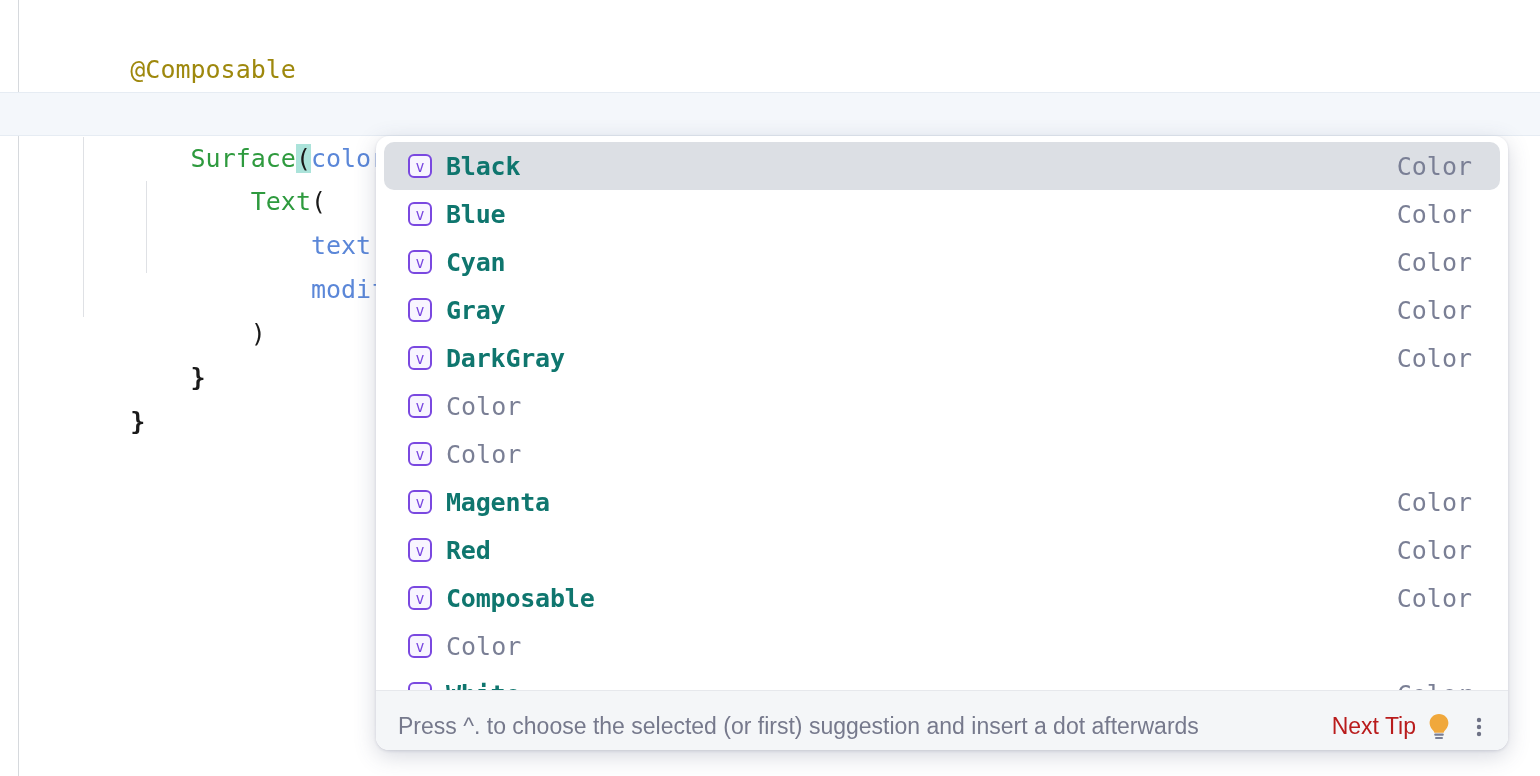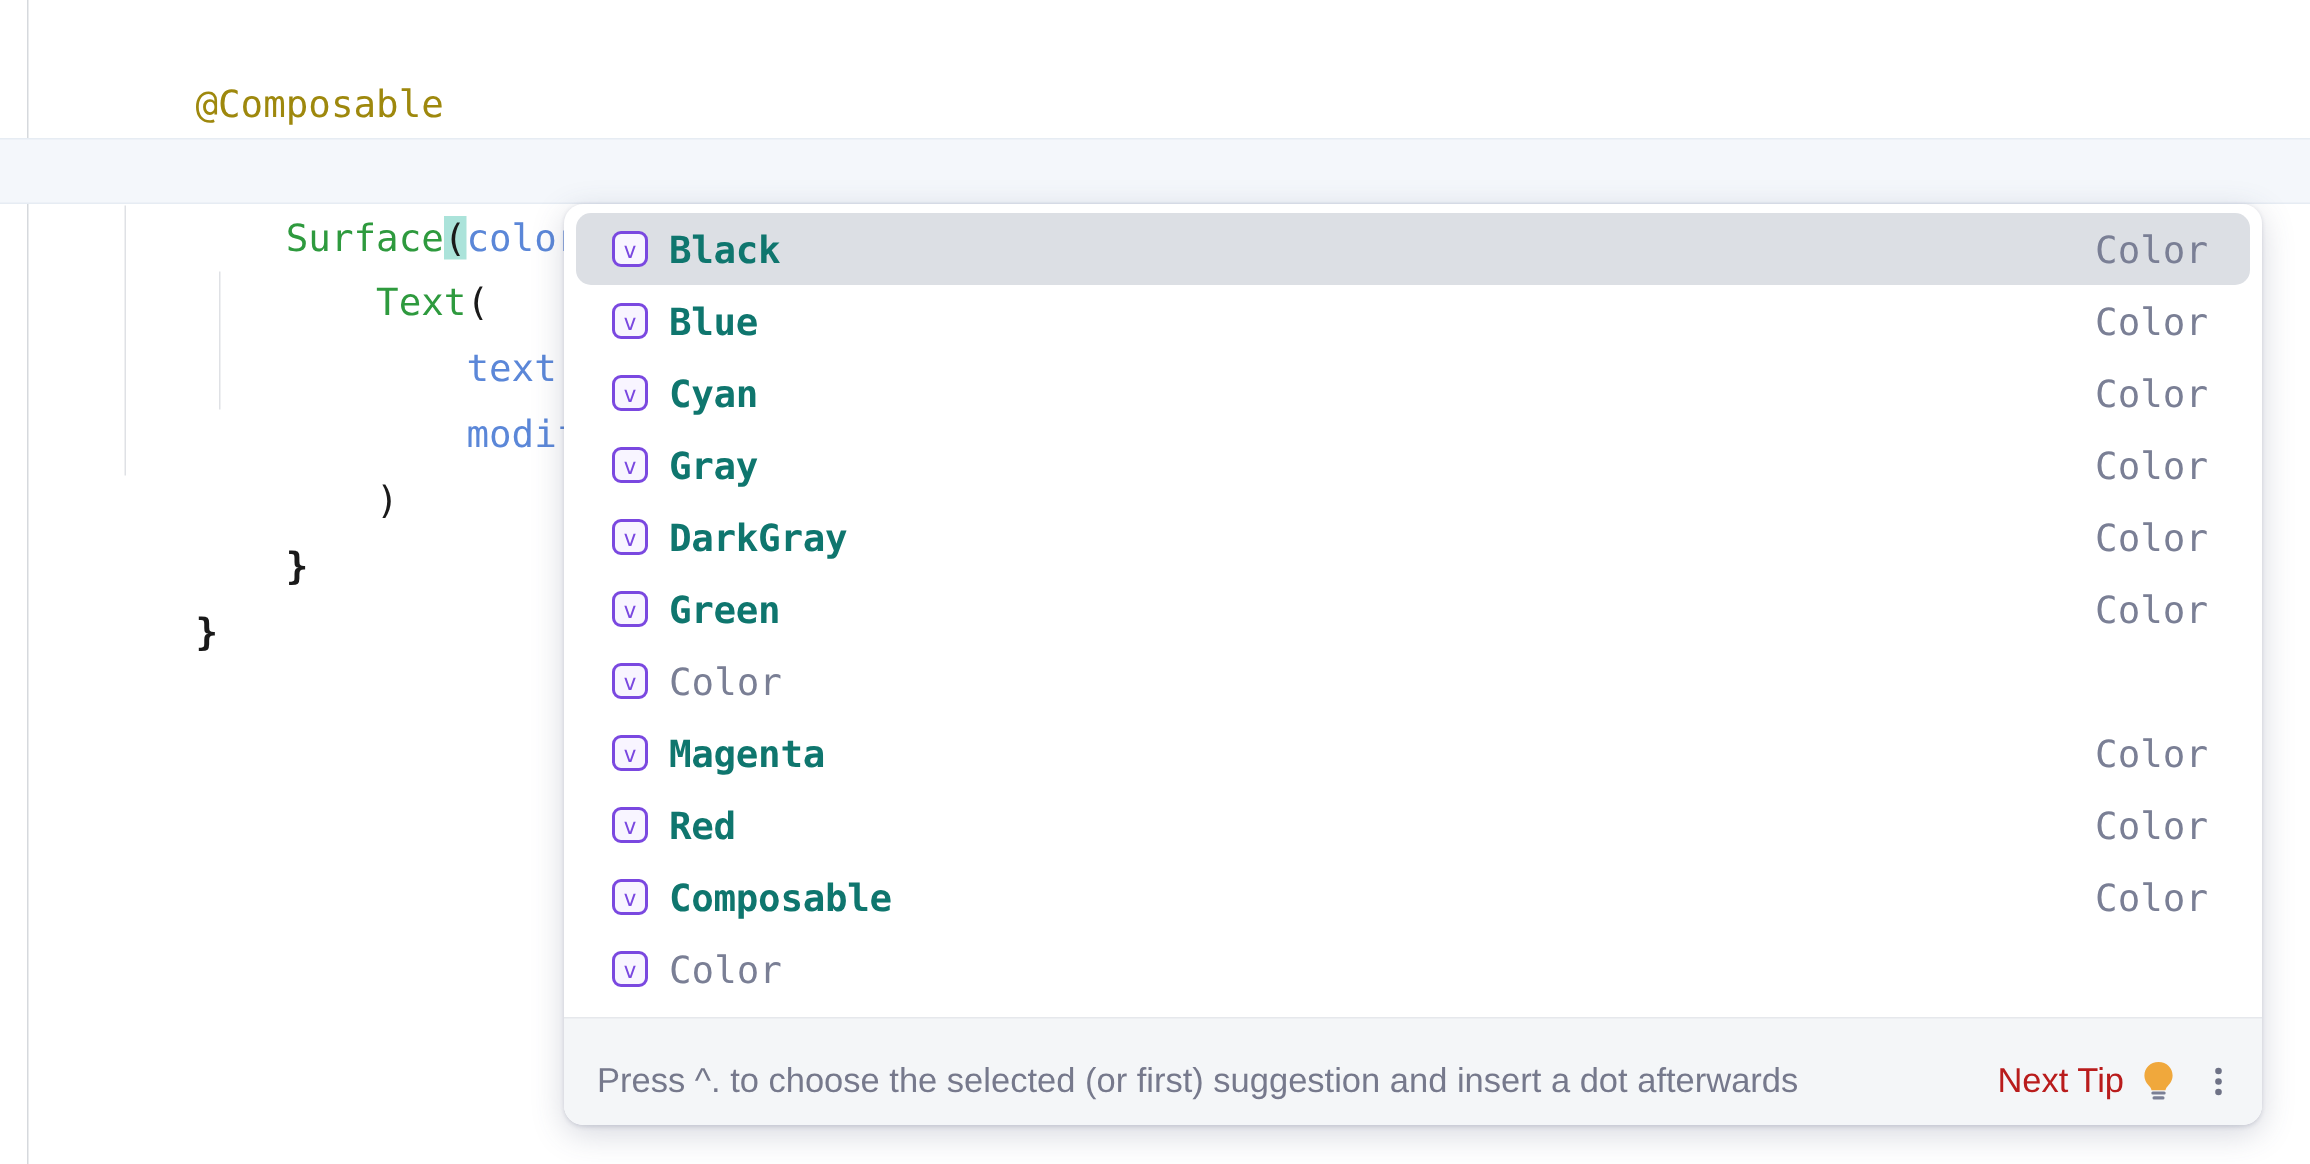--- a/index.html
+++ b/index.html
@@ -149,21 +149,21 @@
   .cmp-type {
     font-family: "DejaVu Sans Mono", "Liberation Mono", monospace;
     font-size: 25px;
     color: #7a7f95;
     padding-right: 28px;
   }
 
   
   #tip-bar {
     flex: 0 0 auto;
-    height: 72px;
+    height: 60px;
     background: #f4f6f8;
     border-top: 1px solid #e6e8ec;
     display: flex;
     align-items: center;
     padding: 12px 18px 0 22px;
     box-sizing: border-box;
   }
   #tip-text {
     font-family: "Liberation Sans", sans-serif;
     font-size: 23px;
@@ -279,21 +279,20 @@
         <span class="cmp-label">Gray</span>
         <span class="cmp-type">Color</span>
       </div>
       <div class="cmp-row">
         <span class="cmp-icon">v</span>
         <span class="cmp-label">DarkGray</span>
         <span class="cmp-type">Color</span>
       </div>
       <div class="cmp-row">
         <span class="cmp-icon">v</span>
-        <span class="cmp-label">Green</span>
         <span class="cmp-type">Color</span>
       </div>
       <div class="cmp-row">
         <span class="cmp-icon">v</span>
         <span class="cmp-type">Color</span>
       </div>
       <div class="cmp-row">
         <span class="cmp-icon">v</span>
         <span class="cmp-label">Magenta</span>
         <span class="cmp-type">Color</span>

